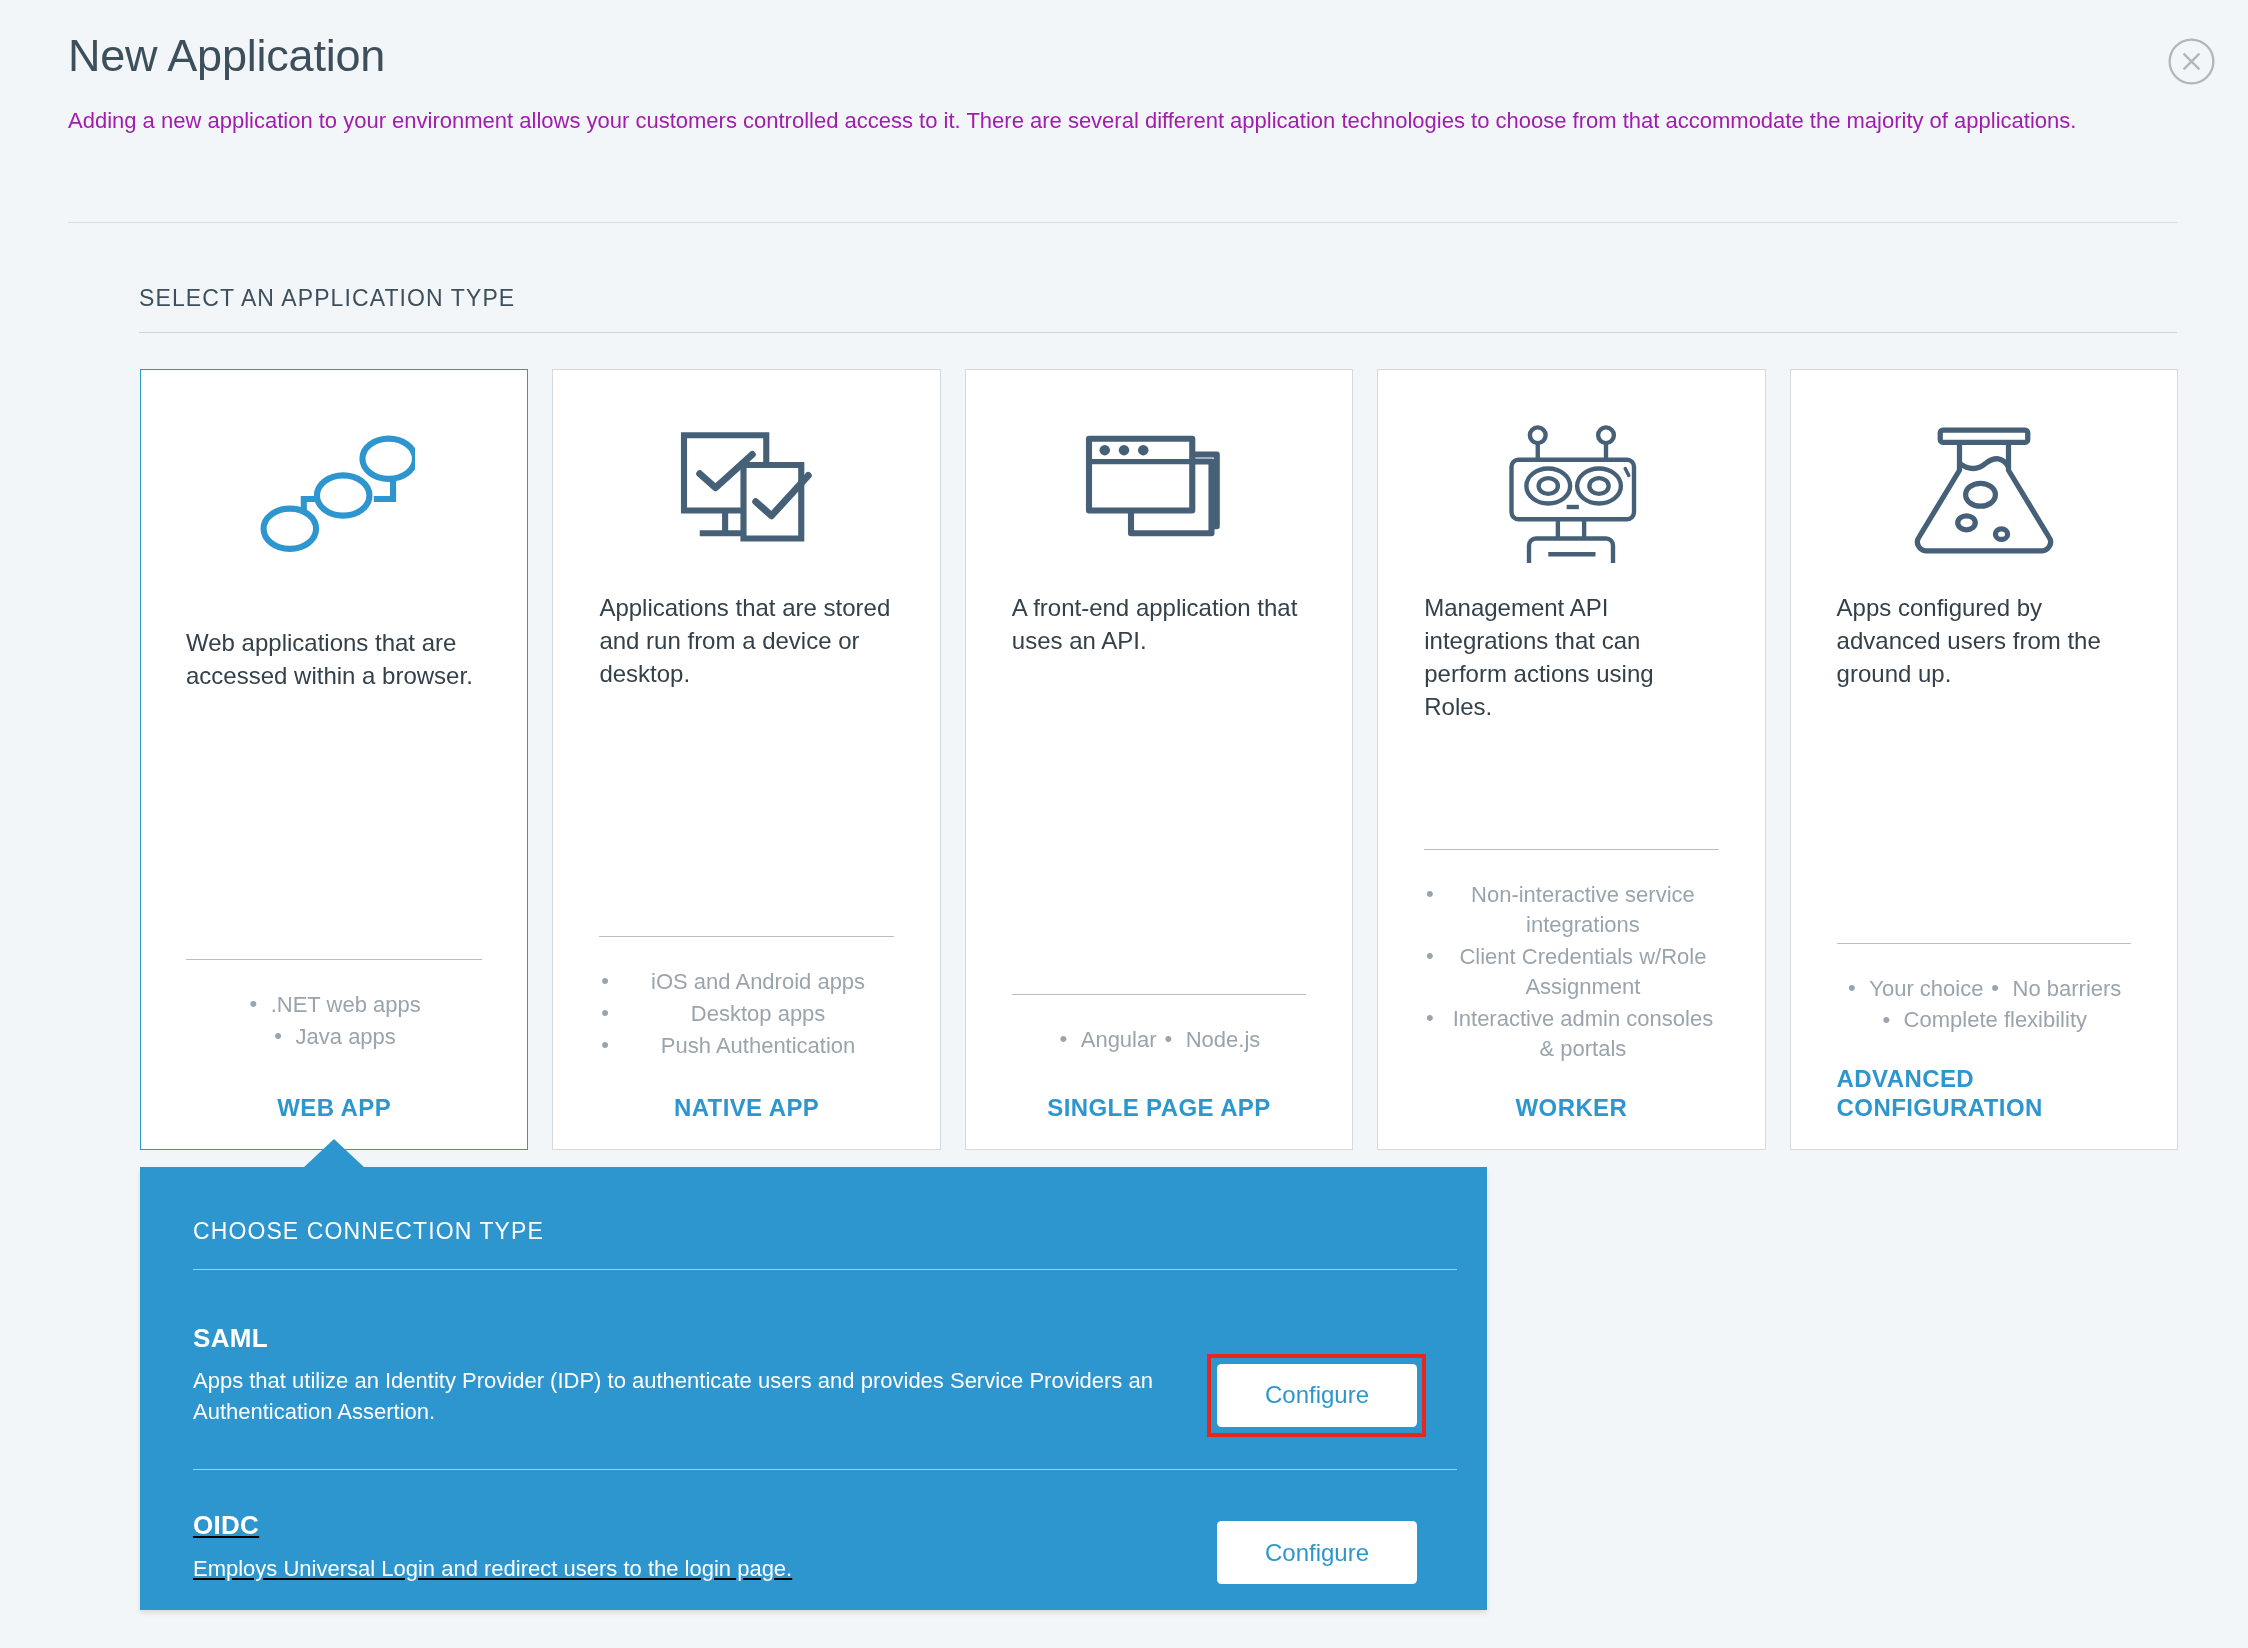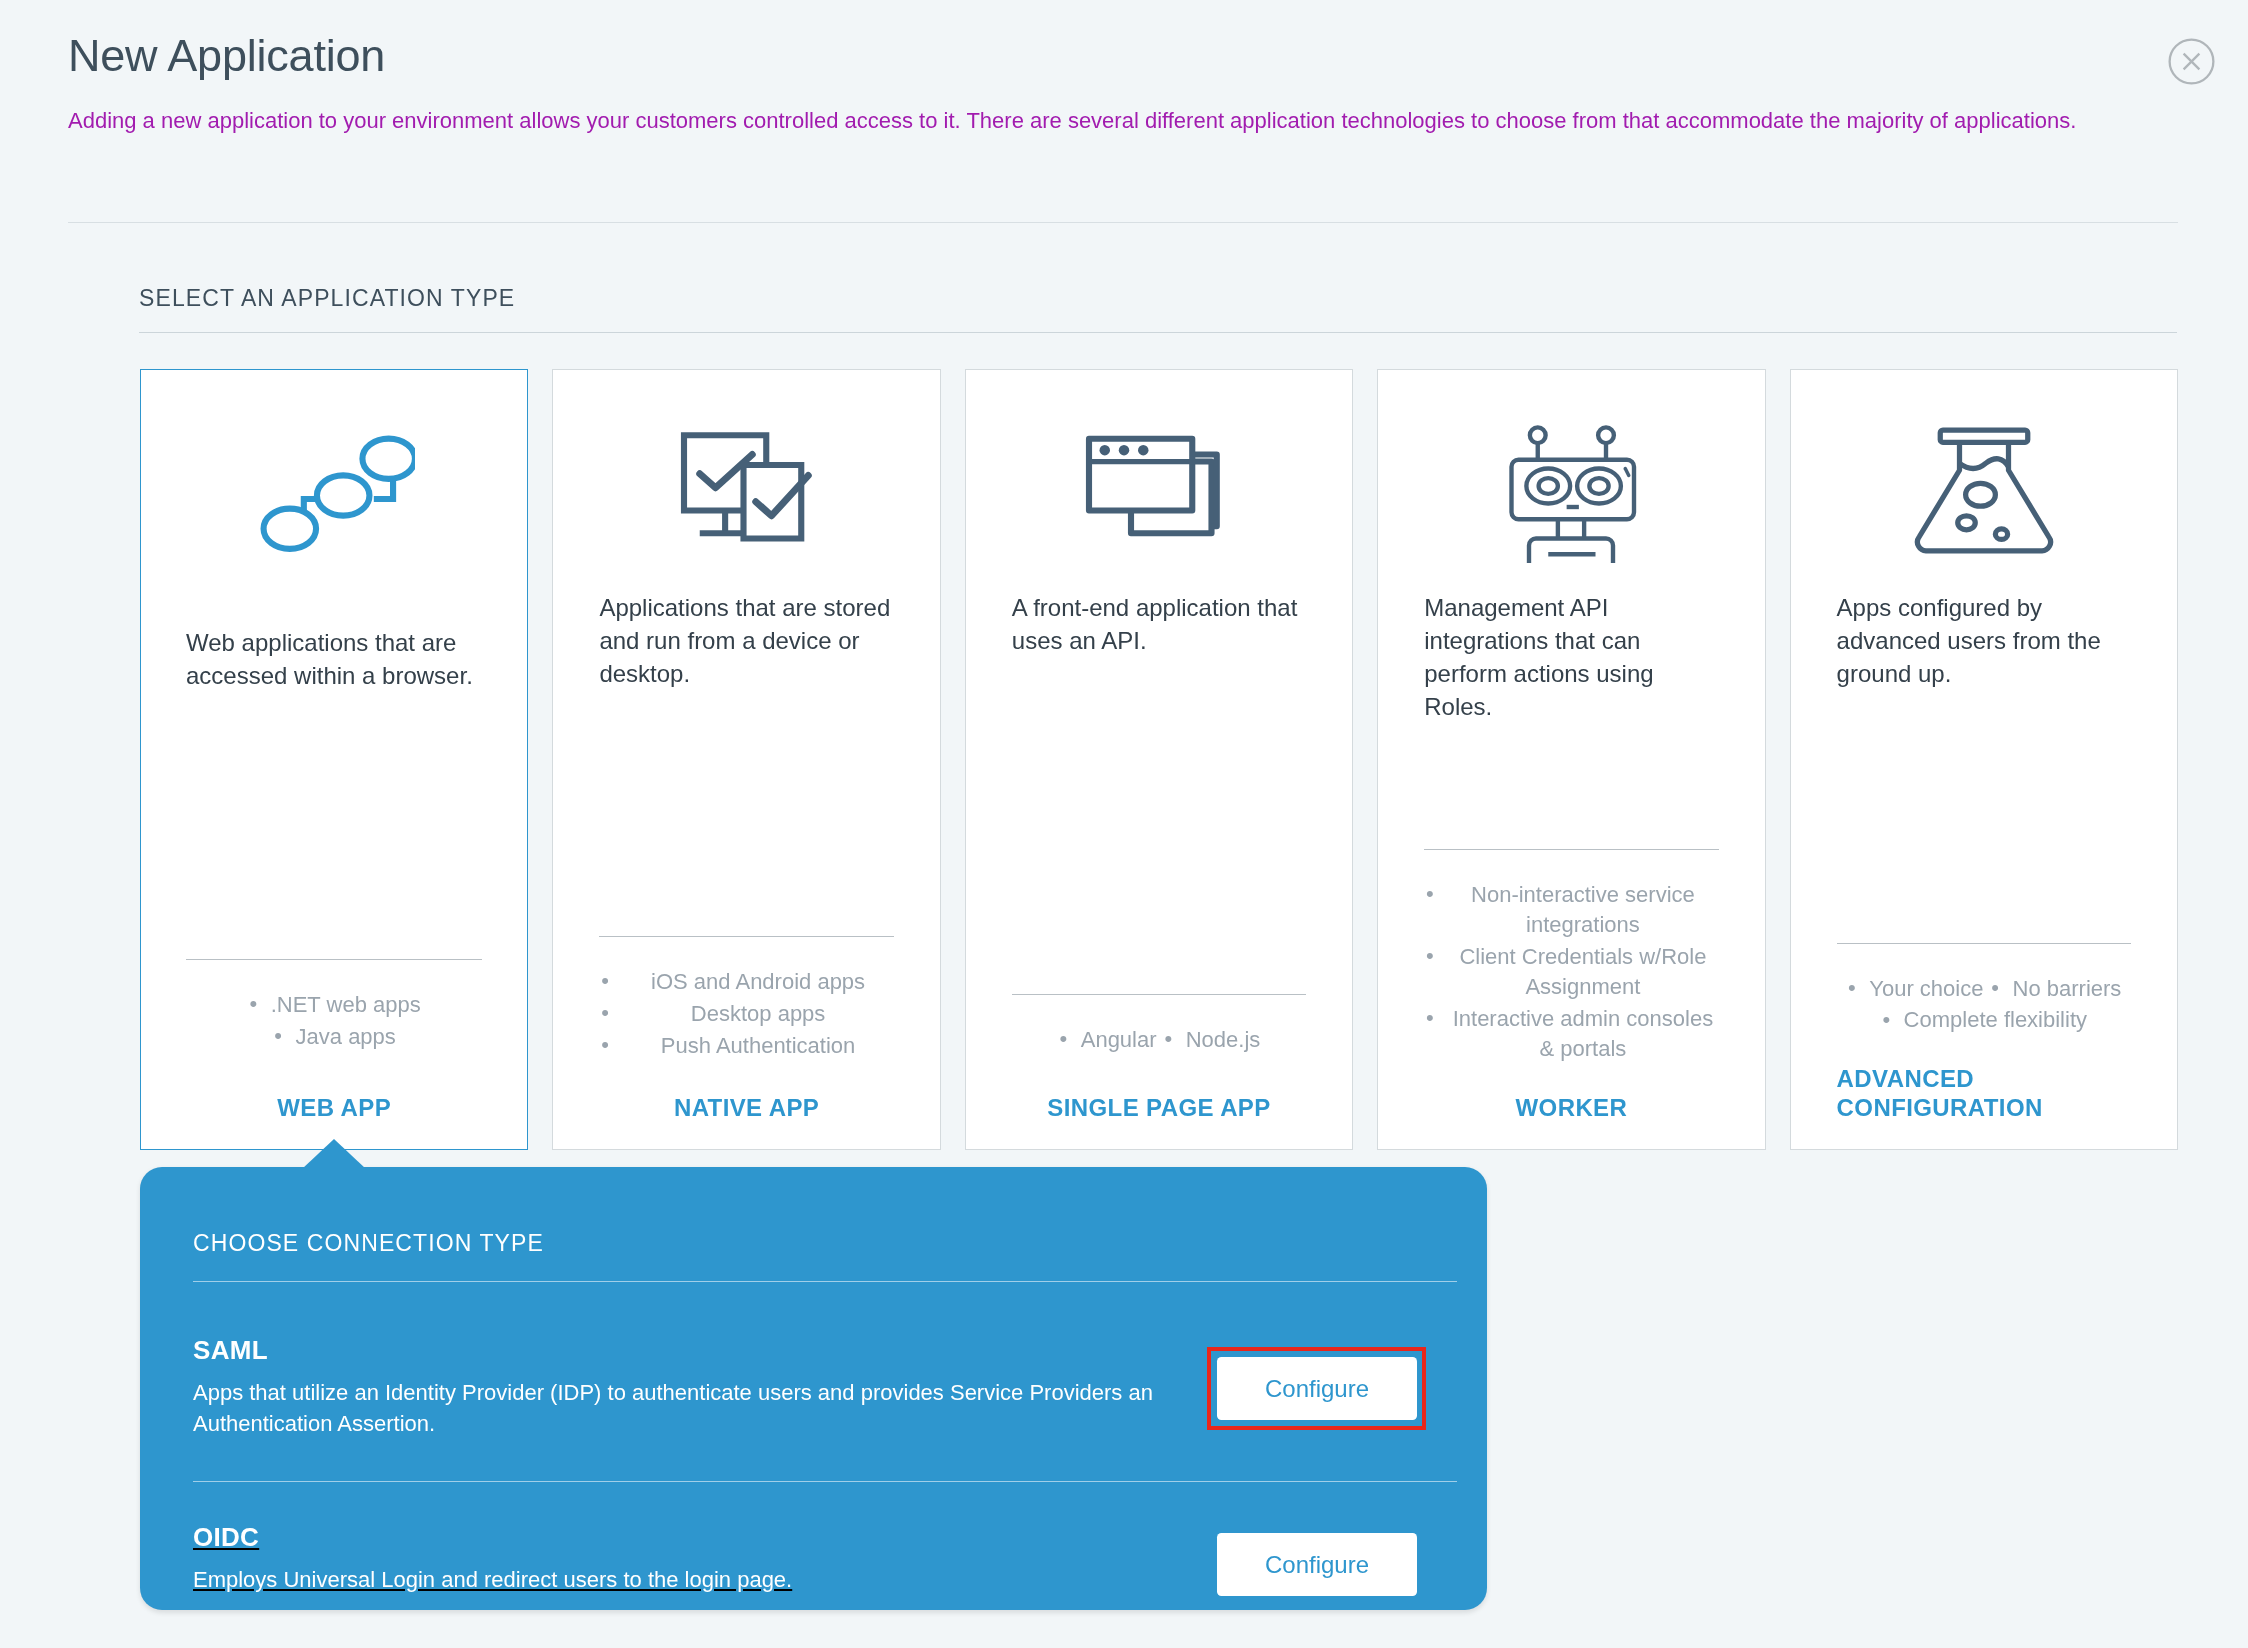--- a/index.html
+++ b/index.html
@@ -171,41 +171,40 @@
   }
 
   
   .conn-panel {
     position: absolute;
     left: 140px;
     top: 1167px;
     width: 1347px;
     height: 443px;
     background: #2e96ce;
-    padding: 15px 37px;
+    padding: 3px 37px;
     box-shadow: 0 2.6px 5.3px rgba(0,0,0,0.10);
-    border-radius: 22px;
   }
   .conn-title {
     color: #ffffff;
     font-size: 23px;
     letter-spacing: 1.1px;
     padding-top: 48px;
     padding-left: 16px;
   }
   .conn-rule {
     margin: 24px 0 0 16px;
     width: 1264px;
     height: 0.9px;
     background: rgba(255,255,255,0.55);
   }
   .conn-row {
     position: relative;
     display: flex;
-    align-items: center;
+    align-items: flex-end;
     padding: 0 16px;
   }
   .conn-row.saml { padding-top: 53px; }
   .conn-row.oidc { padding-top: 39px; text-decoration: underline; }
   .conn-text { flex: 1 1 auto; max-width: 992px; }
   .conn-name {
     color: #ffffff;
     font-size: 26px;
     font-weight: 700;
     letter-spacing: 0.3px;

